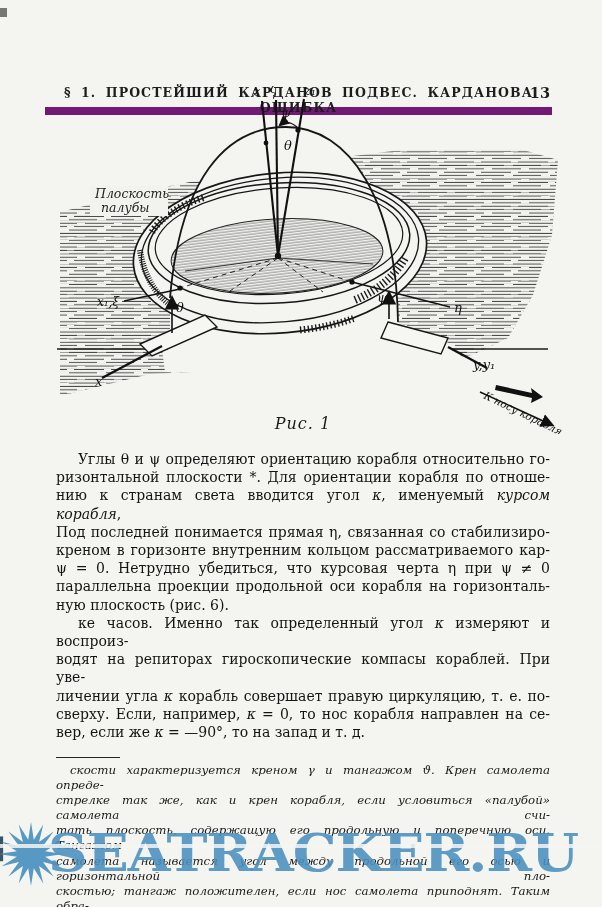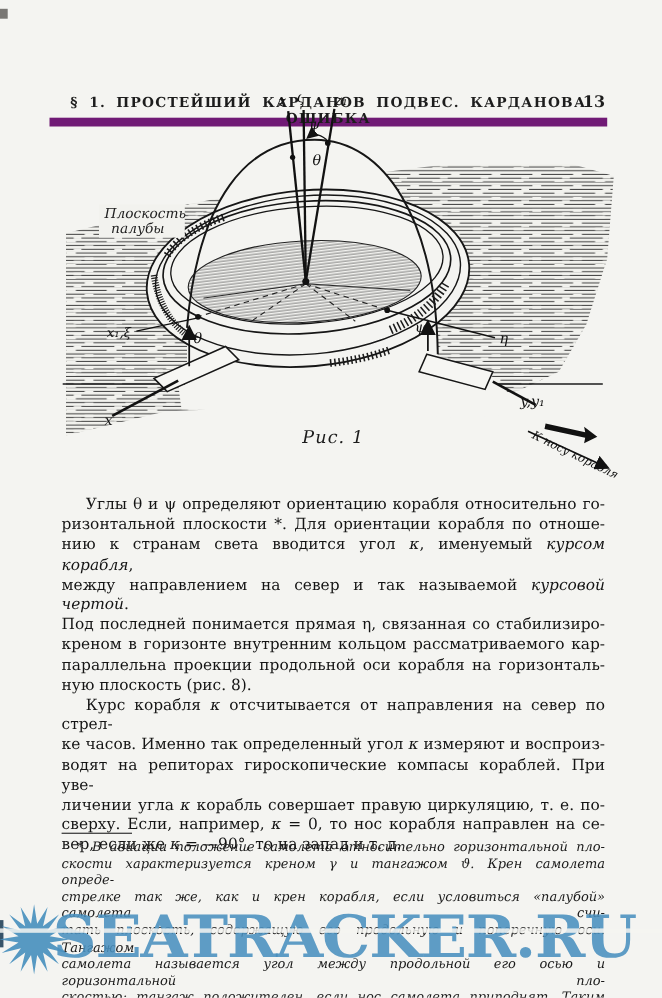--- a/index.html
+++ b/index.html
@@ -19,21 +19,21 @@
     position:absolute;left:0;right:0;top:3px;text-align:center;
     font-weight:bold;font-size:12.5px;letter-spacing:1.1px;word-spacing:4px;
     color:#1d1d1d;
   }
   .hdr-num{
     position:absolute;right:2px;top:2px;font-weight:bold;font-size:14.5px;color:#1d1d1d;padding-left:48px;
   }
   
   .fig{position:absolute;left:55px;top:86px;width:507px;height:348px;}
   .fig-caption{
-    position:absolute;left:56px;top:388px;width:494px;text-align:center;
+    position:absolute;left:56px;top:414px;width:494px;text-align:center;
     font-style:italic;font-size:16px;letter-spacing:1px;color:#1c1c1c;
   }
   .flbl{font-family:"DejaVu Serif",serif;font-style:italic;font-size:13px;fill:#111;}
   .flbl-sm{font-family:"DejaVu Serif",serif;font-style:italic;font-size:12px;fill:#111;}
   .fdeck{font-family:"DejaVu Serif",serif;font-style:italic;font-size:12.5px;fill:#222;}
   
   .bodytext{
     position:absolute;left:56px;top:450px;width:494px;
     font-size:14px;line-height:18.2px;color:#141414;
   }
@@ -187,39 +187,37 @@
   </g>
 </svg>
 
 <div class="fig-caption">Рис. 1</div>
 
 <div class="bodytext">
   <div class="para">
       <div class="tline">Углы θ и ψ определяют ориентацию корабля относительно го-</div>
       <div class="tline">ризонтальной  плоскости *.  Для ориентации корабля по отноше-</div>
       <div class="tline">нию к странам света вводится угол <i>κ</i>, именуемый <i>курсом корабля</i>,</div>
-      <div class="tline">между направлением на север и так называемой <i>курсовой чертой</i>.</div>
       <div class="tline">Под последней понимается прямая η, связанная со стабилизиро-</div>
       <div class="tline">креном в горизонте внутренним кольцом рассматриваемого кар-</div>
+      <div class="tline">ψ = 0.  Нетрудно  убедиться,  что  курсовая  черта  η  при  ψ ≠ 0</div>
       <div class="tline">параллельна проекции продольной оси корабля на горизонталь-</div>
-      <div class="tline">ную плоскость (рис. 8).</div>
+      <div class="tline">ную плоскость (рис. 6).</div>
     </div>
   <div class="para">
-      <div class="tline">Курс корабля <i>κ</i> отсчитывается от направления на север по стрел-</div>
       <div class="tline">ке часов. Именно так определенный угол <i>κ</i> измеряют и воспроиз-</div>
       <div class="tline">водят на репиторах гироскопические компасы кораблей. При уве-</div>
       <div class="tline">личении угла <i>κ</i> корабль совершает правую циркуляцию, т. е. по-</div>
       <div class="tline">сверху. Если, например, <i>κ</i> = 0, то нос корабля направлен на се-</div>
       <div class="tline">вер, если же <i>κ</i> = —90°, то на запад и т. д.</div>
     </div>
 </div>
 
 <div class="fnrule"></div>
 <div class="footnote">
-    <div class="tline">* В авиации  положение  самолета  относительно  горизонтальной  пло-</div>
     <div class="tline">скости  характеризуется  креном  γ  и  тангажом  ϑ.  Крен  самолета  опреде-</div>
     <div class="tline">стрелке так же, как и крен корабля, если условиться «палубой» самолета счи-</div>
     <div class="tline">тать  плоскость,  содержащую  его  продольную  и  поперечную  оси.  Тангажом</div>
     <div class="tline">самолета называется угол между продольной его осью и горизонтальной пло-</div>
     <div class="tline">скостью;  тангаж  положителен,  если  нос  самолета  приподнят.  Таким  обра-</div>
   </div>
 
 <div class="wm">
   <svg class="wm-star" width="70" height="64" viewBox="0 0 66 62">
     <rect x="0" y="14" width="6" height="24" fill="#24425a" opacity="0.9"></rect>

